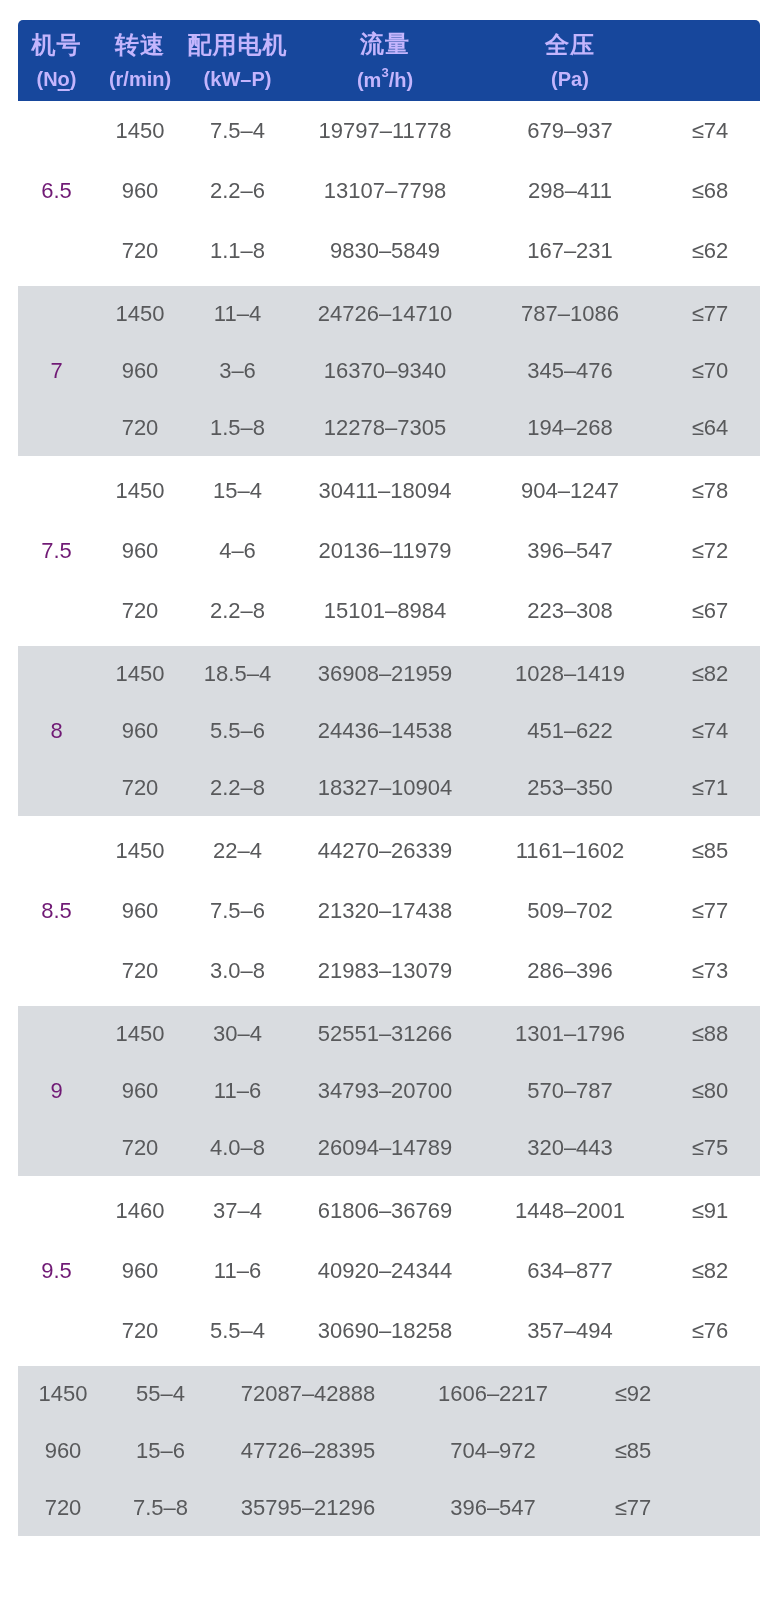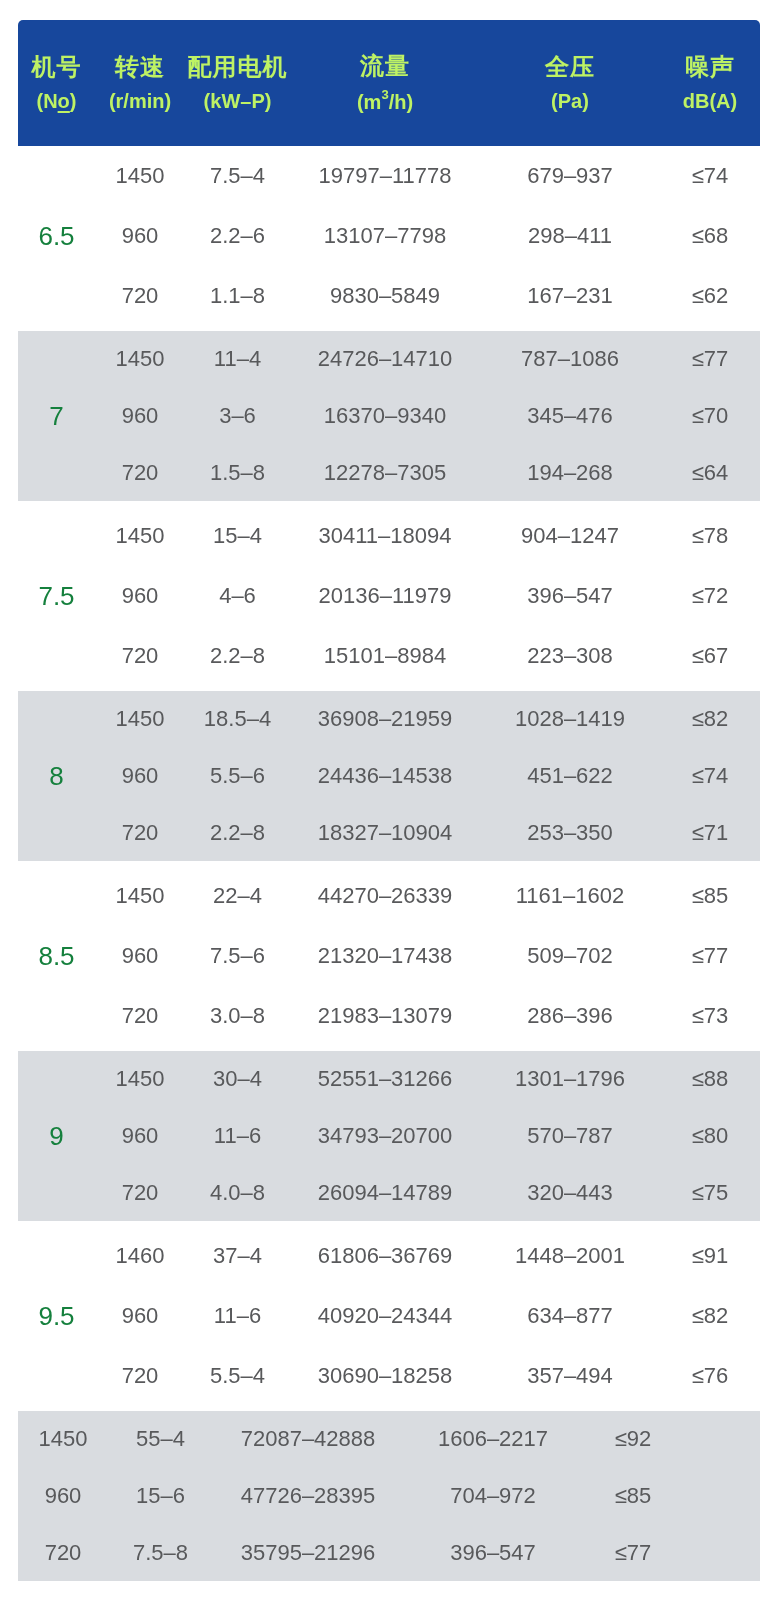--- a/index.html
+++ b/index.html
@@ -18,25 +18,25 @@
   .spec-table {
     position: absolute;
     left: 18px;
     top: 20px;
     width: 742px;
   }
   
   .table-header {
     background: #17479c;
     border-radius: 5px 5px 0 0;
-    height: 126px;
+    height: 81px;
     display: grid;
     grid-template-columns: 77px 90px 105px 190px 180px 100px;
     align-items: center;
-    color: #bef264;
+    color: #c4b5fd;
   }
   .hcol {
     text-align: center;
     line-height: 1.0;
   }
   .hcol .title {
     font-size: 24px;
     font-weight: bold;
     letter-spacing: 1px;
     display: block;
@@ -67,22 +67,22 @@
     background: #d9dce0;
     border-top: 5px solid #ffffff;
     border-bottom: 5px solid #ffffff;
   }
   .no-cell {
     width: 77px;
     flex: 0 0 77px;
     display: flex;
     align-items: center;
     justify-content: center;
-    font-size: 26px;
-    color: #15803d;
+    font-size: 22px;
+    color: #701a75;
   }
   .rows {
     flex: 1;
     display: flex;
     flex-direction: column;
   }
   .row {
     flex: 1;
     display: grid;
     grid-template-columns: 90px 105px 190px 180px 100px;
@@ -115,24 +115,20 @@
         <span class="unit">(kW–P)</span>
       </div>
       <div class="hcol">
         <span class="title">流量</span>
         <span class="unit"><span>(m</span><sup>3</sup><span>/h)</span></span>
       </div>
       <div class="hcol">
         <span class="title">全压</span>
         <span class="unit">(Pa)</span>
       </div>
-      <div class="hcol">
-        <span class="title">噪声</span>
-        <span class="unit">dB(A)</span>
-      </div>
     </div>
 
     <div class="table-body">
   <section class="group">
     <div class="no-cell">6.5</div>
     <div class="rows">
   <div class="row">
     <div class="cell">1450</div>
     <div class="cell">7.5–4</div>
     <div class="cell">19797–11778</div>

